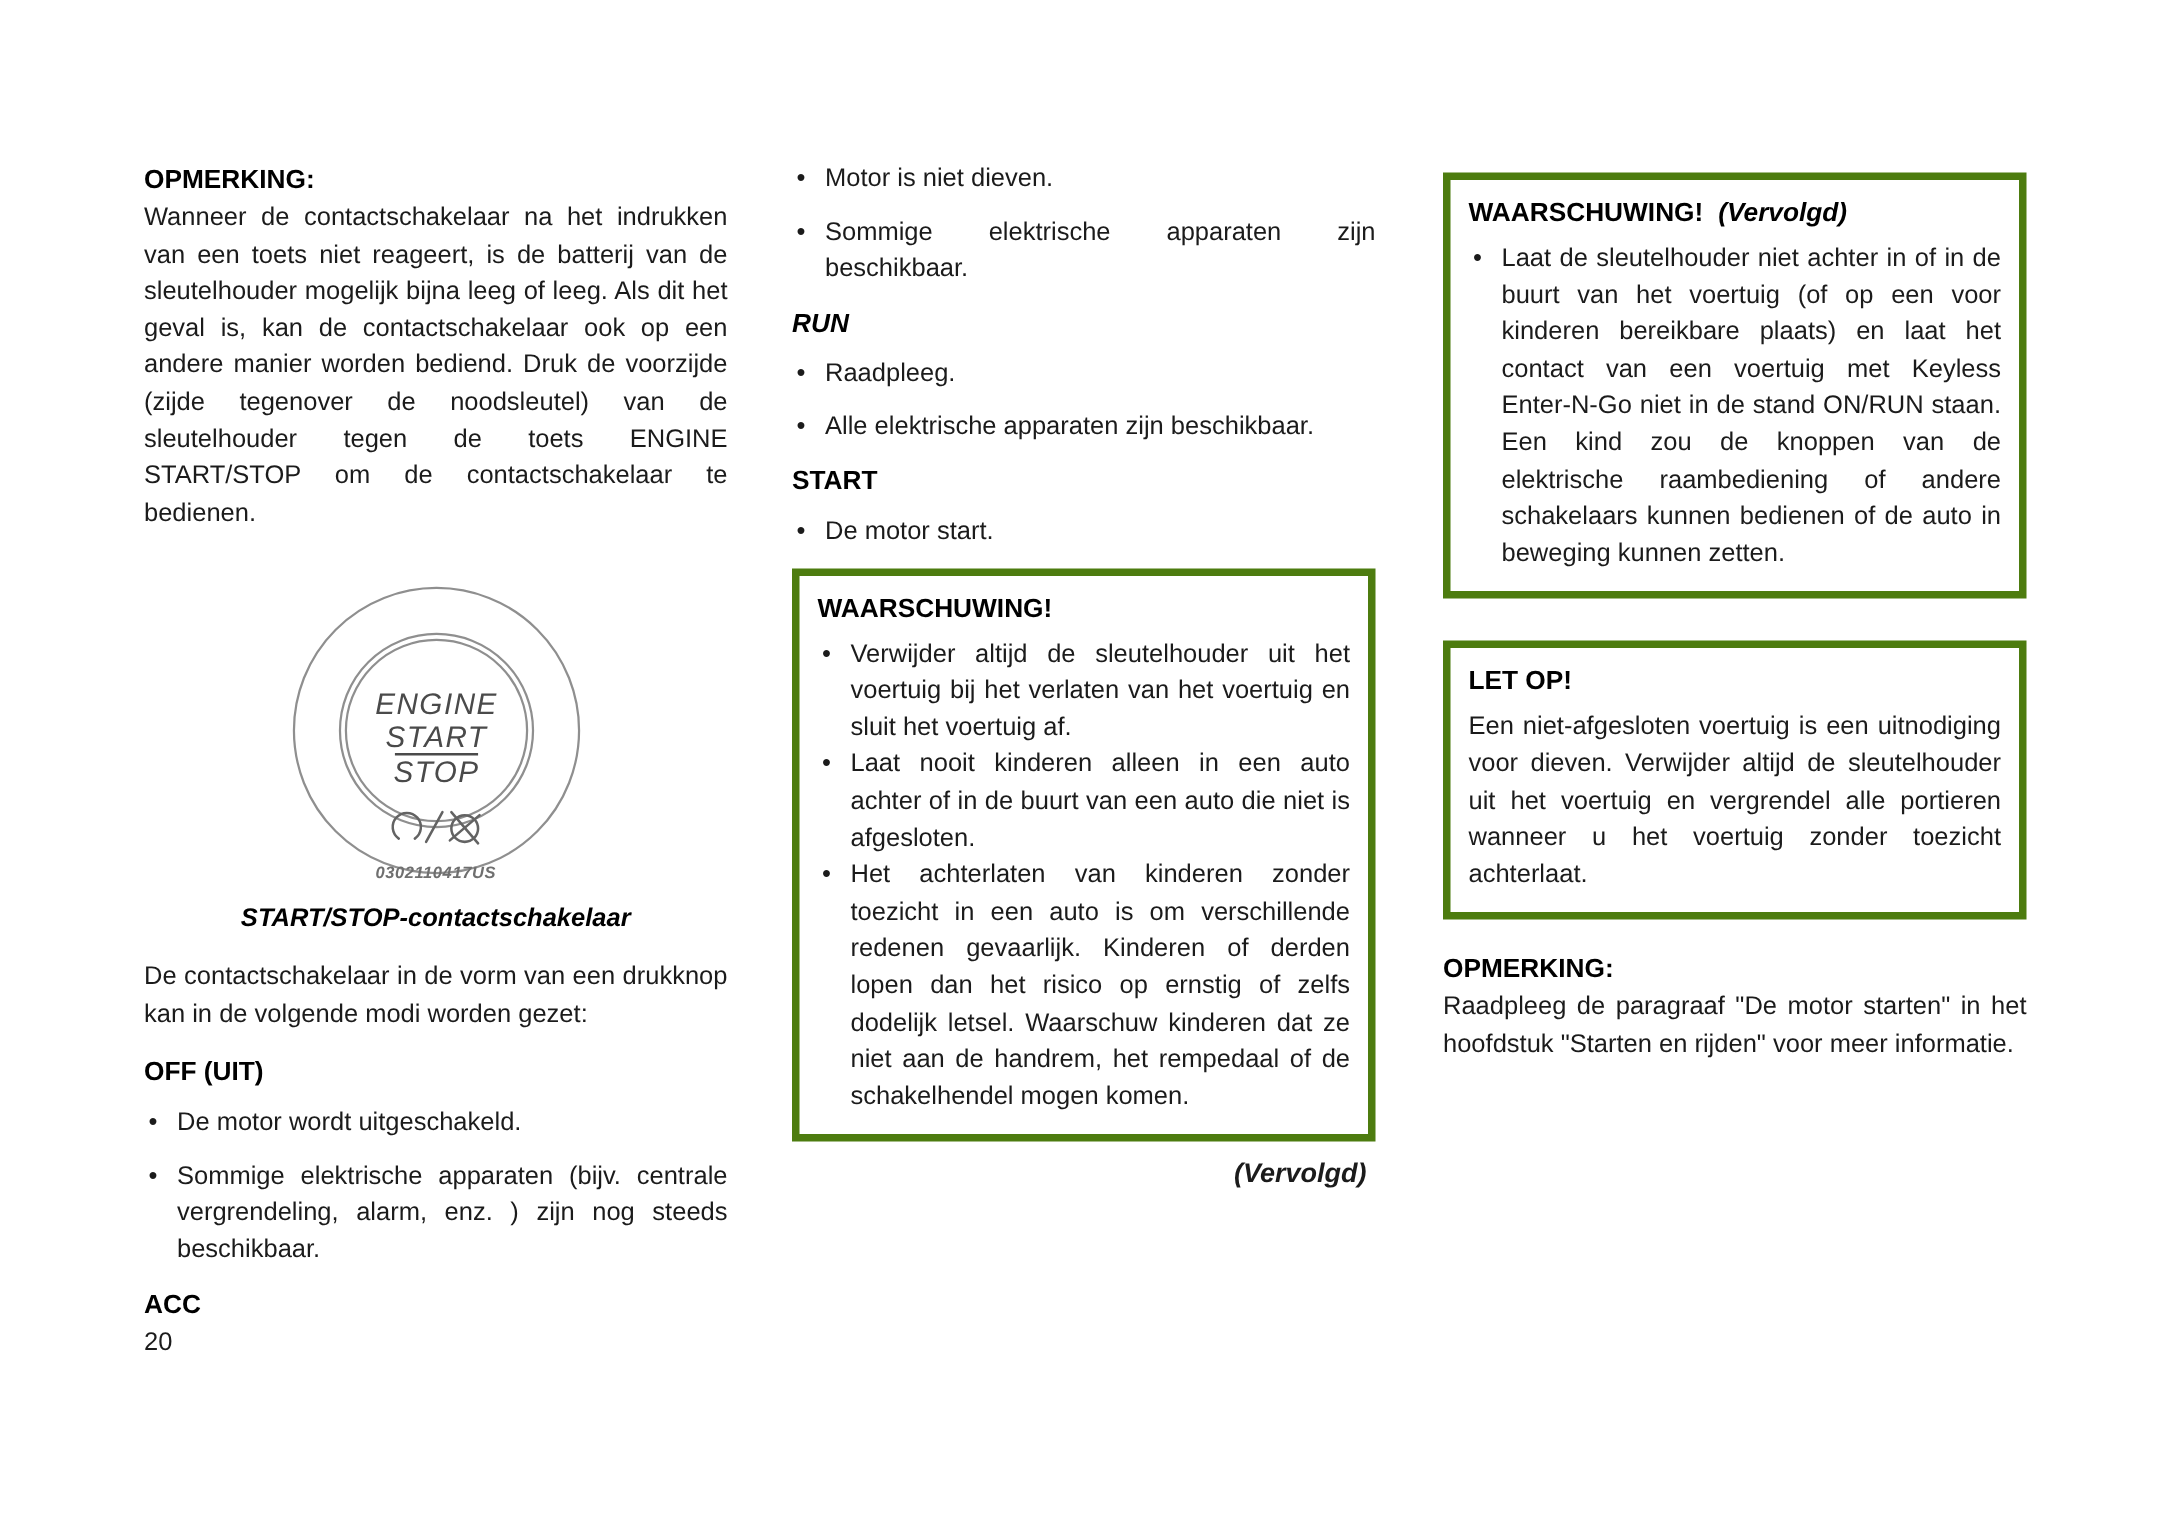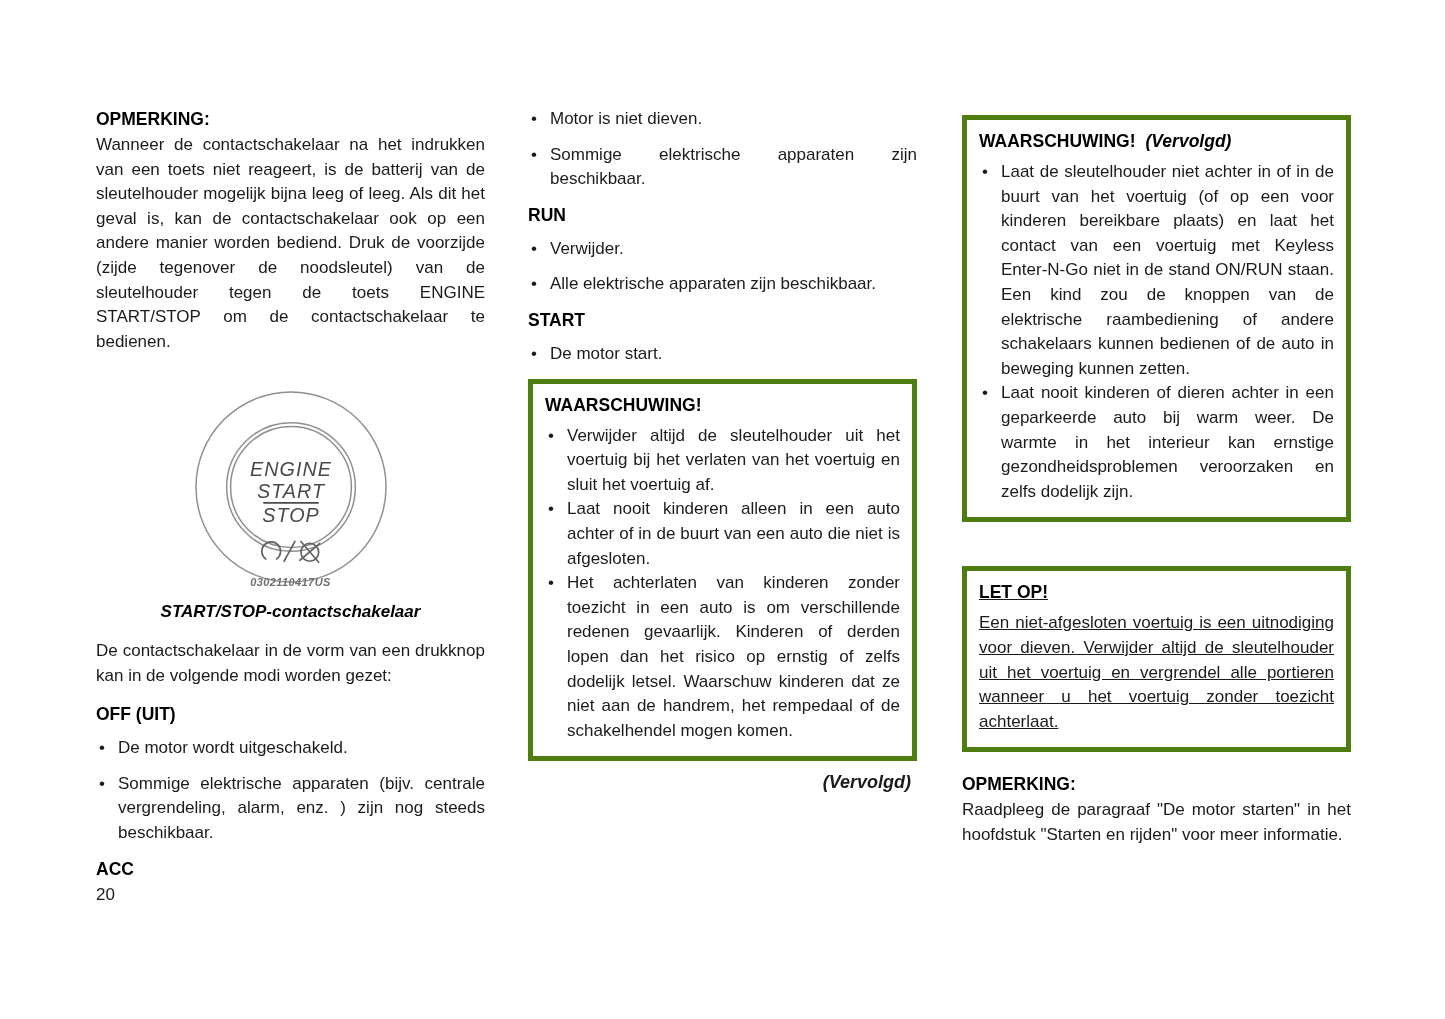--- a/index.html
+++ b/index.html
@@ -48,21 +48,21 @@
 
   .continued-inline { font-style:italic; margin-left:10px; }
   .continued-label {
     text-align:right; font-weight:bold; font-style:italic;
     font-size:18px; margin-top:9px; padding-right:6px;
   }
 
   .acc-heading { margin-top:4px; }
   .page-number { margin-top:2px; }
 
-  .caution-box { margin-top:44px;text-decoration:underline; }
+  .caution-box { margin-top:28px; }
   .note3-heading { margin-top:20px; margin-bottom:2px; }
 </style>
 </head>
 <body>
 
 <div class="page">
 
   <div class="col col-1">
     <h3 class="note-heading">OPMERKING:</h3>
     <p>Wanneer de contactschakelaar na het indrukken van een toets niet reageert, is de batterij van de sleutelhouder mogelijk bijna leeg of leeg. Als dit het geval is, kan de contactschakelaar ook op een andere manier worden bediend. Druk de voorzijde (zijde tegenover de noodsleutel) van de sleutelhouder tegen de toets ENGINE START/STOP om de contactschakelaar te bedienen.</p>
@@ -105,23 +105,23 @@
     <h3 class="acc-heading">ACC</h3>
     <div class="page-number">20</div>
   </div>
 
   <div class="col col-2">
     <ul class="bullets">
       <li>Motor is niet dieven.</li>
       <li>Sommige elektrische apparaten zijn beschikbaar.</li>
     </ul>
 
-    <h3 class="mode-heading" style="margin-top:8px;">RUN</h3>
+    <h3 class="mode-heading" style="margin-top:8px;font-style:italic;">RUN</h3>
     <ul class="bullets">
-      <li>Verwijder.</li>
+      <li>Raadpleeg.</li>
       <li>Alle elektrische apparaten zijn beschikbaar.</li>
     </ul>
 
     <h3 class="mode-heading" style="margin-top:8px;">START</h3>
     <ul class="bullets">
       <li>De motor start.</li>
     </ul>
 
     <div class="warnbox box-gap" style="margin-top:12px;">
       <h3>WAARSCHUWING!</h3>
@@ -133,21 +133,20 @@
     </div>
 
     <div class="continued-label">(Vervolgd)</div>
   </div>
 
   <div class="col col-3">
     <div class="warnbox">
       <h3><span>WAARSCHUWING!</span><span class="continued-inline">(Vervolgd)</span></h3>
       <ul class="bullets">
         <li>Laat de sleutelhouder niet achter in of in de buurt van het voertuig (of op een voor kinderen bereikbare plaats) en laat het contact van een voertuig met Keyless Enter-N-Go niet in de stand ON/RUN staan. Een kind zou de knoppen van de elektrische raambediening of andere schakelaars kunnen bedienen of de auto in beweging kunnen zetten.</li>
-        <li>Laat nooit kinderen of dieren achter in een geparkeerde auto bij warm weer. De warmte in het interieur kan ernstige gezondheidsproblemen veroorzaken en zelfs dodelijk zijn.</li>
       </ul>
     </div>
 
     <div class="warnbox caution-box">
       <h3>LET OP!</h3>
       <p>Een niet-afgesloten voertuig is een uitnodiging voor dieven. Verwijder altijd de sleutelhouder uit het voertuig en vergrendel alle portieren wanneer u het voertuig zonder toezicht achterlaat.</p>
     </div>
 
     <h3 class="note3-heading">OPMERKING:</h3>
     <p>Raadpleeg de paragraaf "De motor starten" in het hoofdstuk "Starten en rijden" voor meer informatie.</p>

